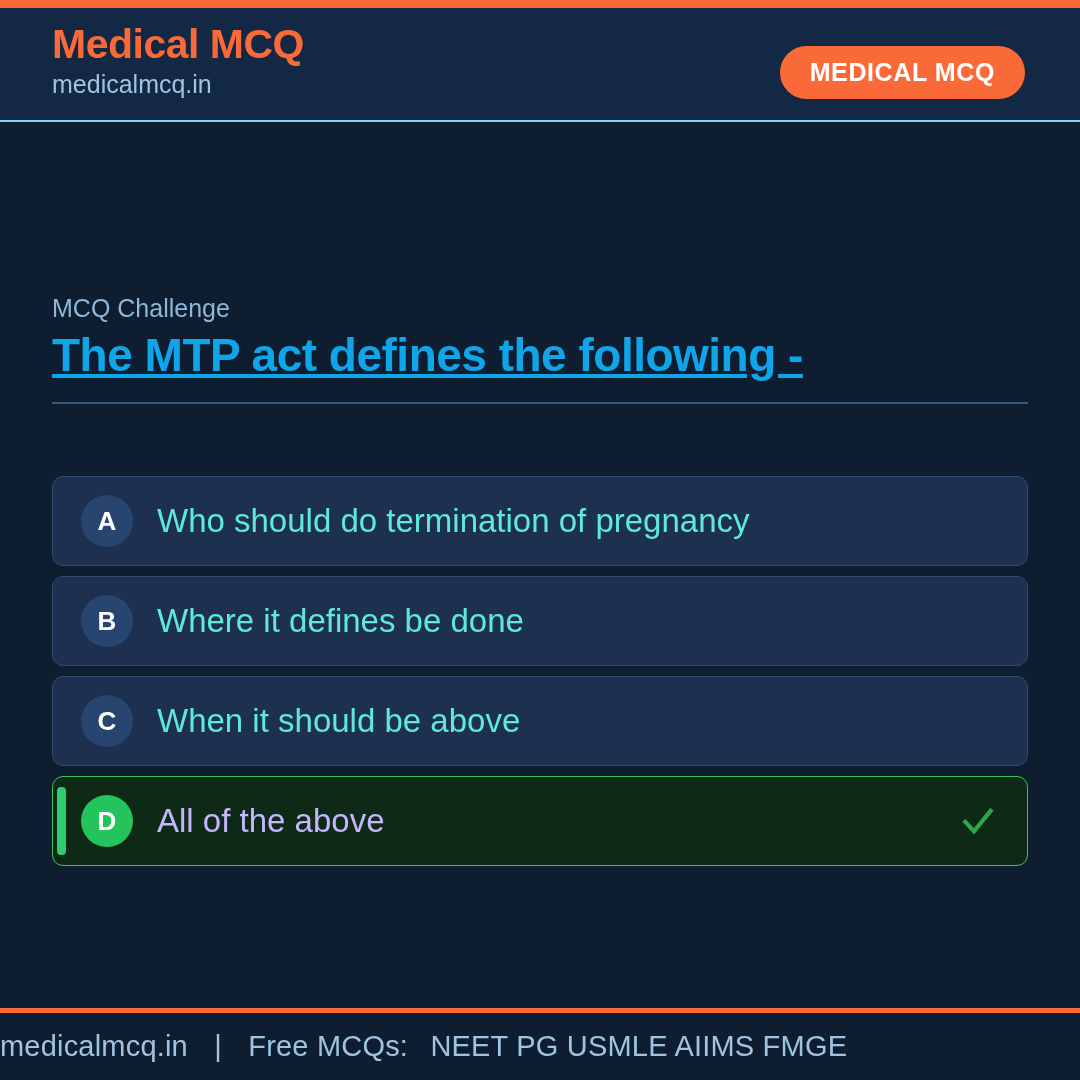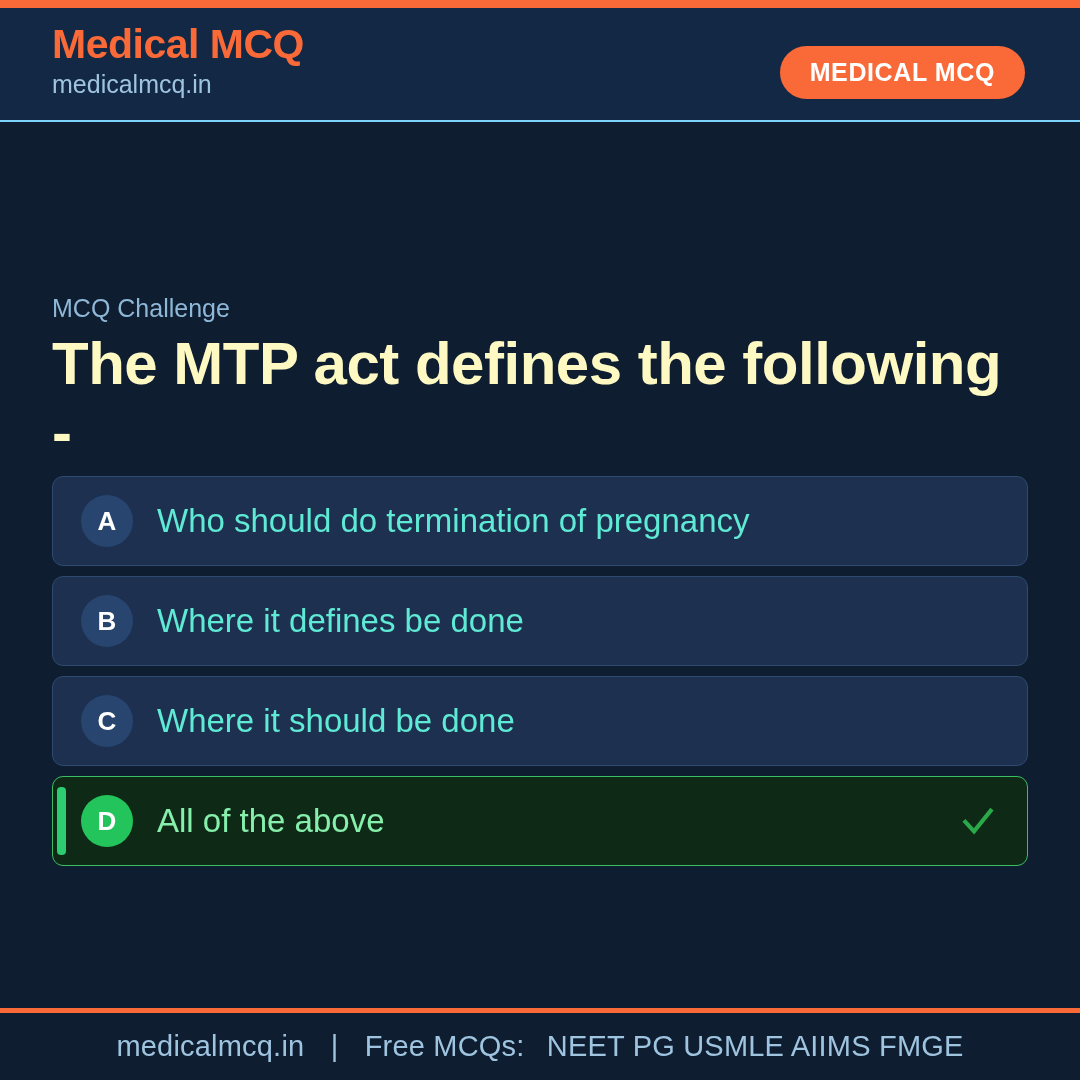--- a/index.html
+++ b/index.html
@@ -78,26 +78,27 @@
   }
 
   .eyebrow {
     font-size: 25px;
     color: #8FB8D8;
     line-height: 1.3;
     margin-bottom: 4px;
   }
 
   .question {
-    font-size: 60px;
-    font-weight: bold;
-    color: #fef9c3;
+    font-size: 46px;
+    font-weight: bold;
+    color: #0ea5e9;
     line-height: 1.16;
     letter-spacing: -0.5px;
     max-width: 990px;
+    text-decoration: underline;
   }
 
   .divider {
     margin-top: 20px;
     height: 2px;
     background: #3A5878;
     width: 976px;
   }
 
   
@@ -155,21 +156,21 @@
     bottom: 10px;
     width: 9px;
     border-radius: 4px;
     background: #2ECC71;
   }
   .option.correct .option-badge {
     background: #24C45C;
     color: #FFFFFF;
   }
   .option.correct .option-text {
-    color: #86efac;
+    color: #c4b5fd;
     text-align: right;
   }
   .check-mark {
     position: absolute;
     right: 30px;
     top: 50%;
     transform: translateY(-50%);
     width: 38px;
     height: 38px;
   }
@@ -178,21 +179,20 @@
   .footer {
     position: absolute;
     left: 0;
     bottom: 0;
     width: 1080px;
     height: 72px;
     background: #0E1D30;
     border-top: 5px solid #F96A38;
     display: flex;
     align-items: center;
-    justify-content: center;
   }
   .footer-inner {
     font-size: 29px;
     color: #9FC4E0;
     letter-spacing: 0.2px;
     white-space: nowrap;
   }
   .footer-sep {
     padding: 0 18px;
     color: #9FC4E0;
@@ -225,21 +225,21 @@
     <div class="option-text">Who should do termination of pregnancy</div>
   </div>
 
   <div class="option">
     <div class="option-badge">B</div>
     <div class="option-text">Where it defines be done</div>
   </div>
 
   <div class="option">
     <div class="option-badge">C</div>
-    <div class="option-text">Where it should be done</div>
+    <div class="option-text">When it should be above</div>
   </div>
 
   <div class="option correct">
     <div class="accent-bar"></div>
     <div class="option-badge">D</div>
     <div class="option-text">All of the above</div>
     <svg class="check-mark" viewBox="0 0 24 24" fill="none">
       <path d="M4 12.5 L9.5 18.5 L20 5.5" stroke="#2BA84A" stroke-width="2.6" stroke-linecap="square" stroke-linejoin="miter"></path>
     </svg>
   </div>

